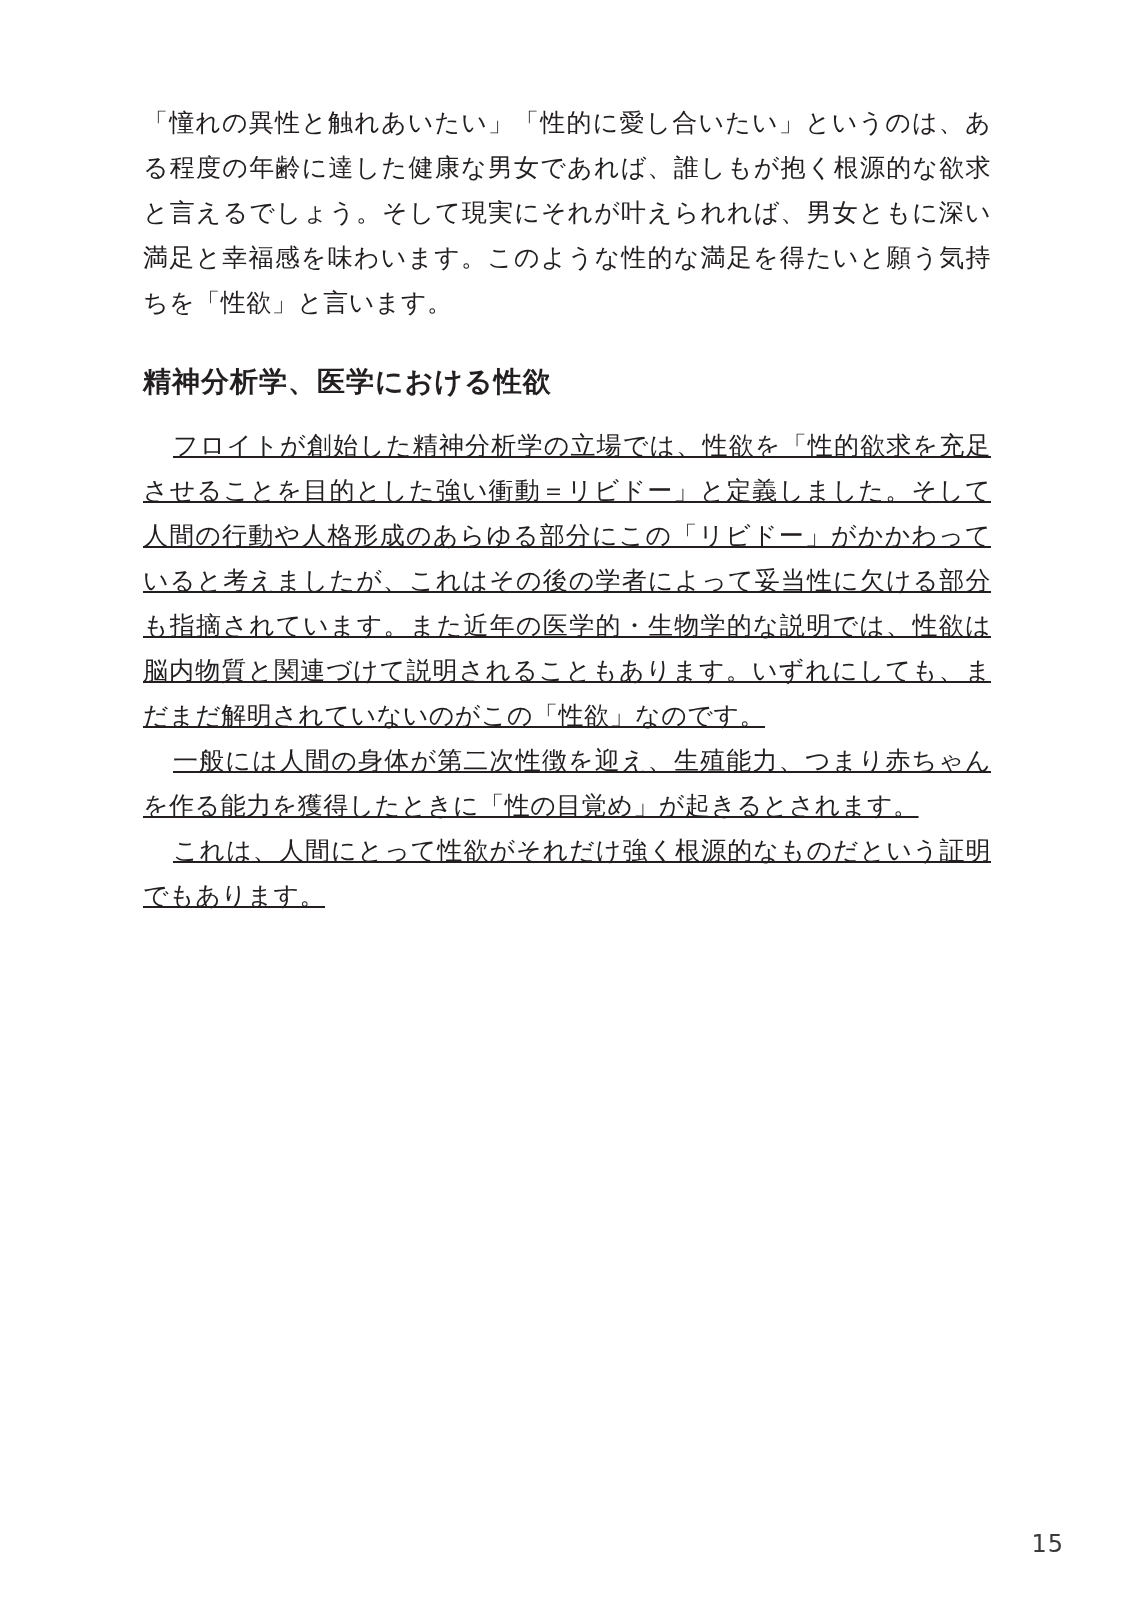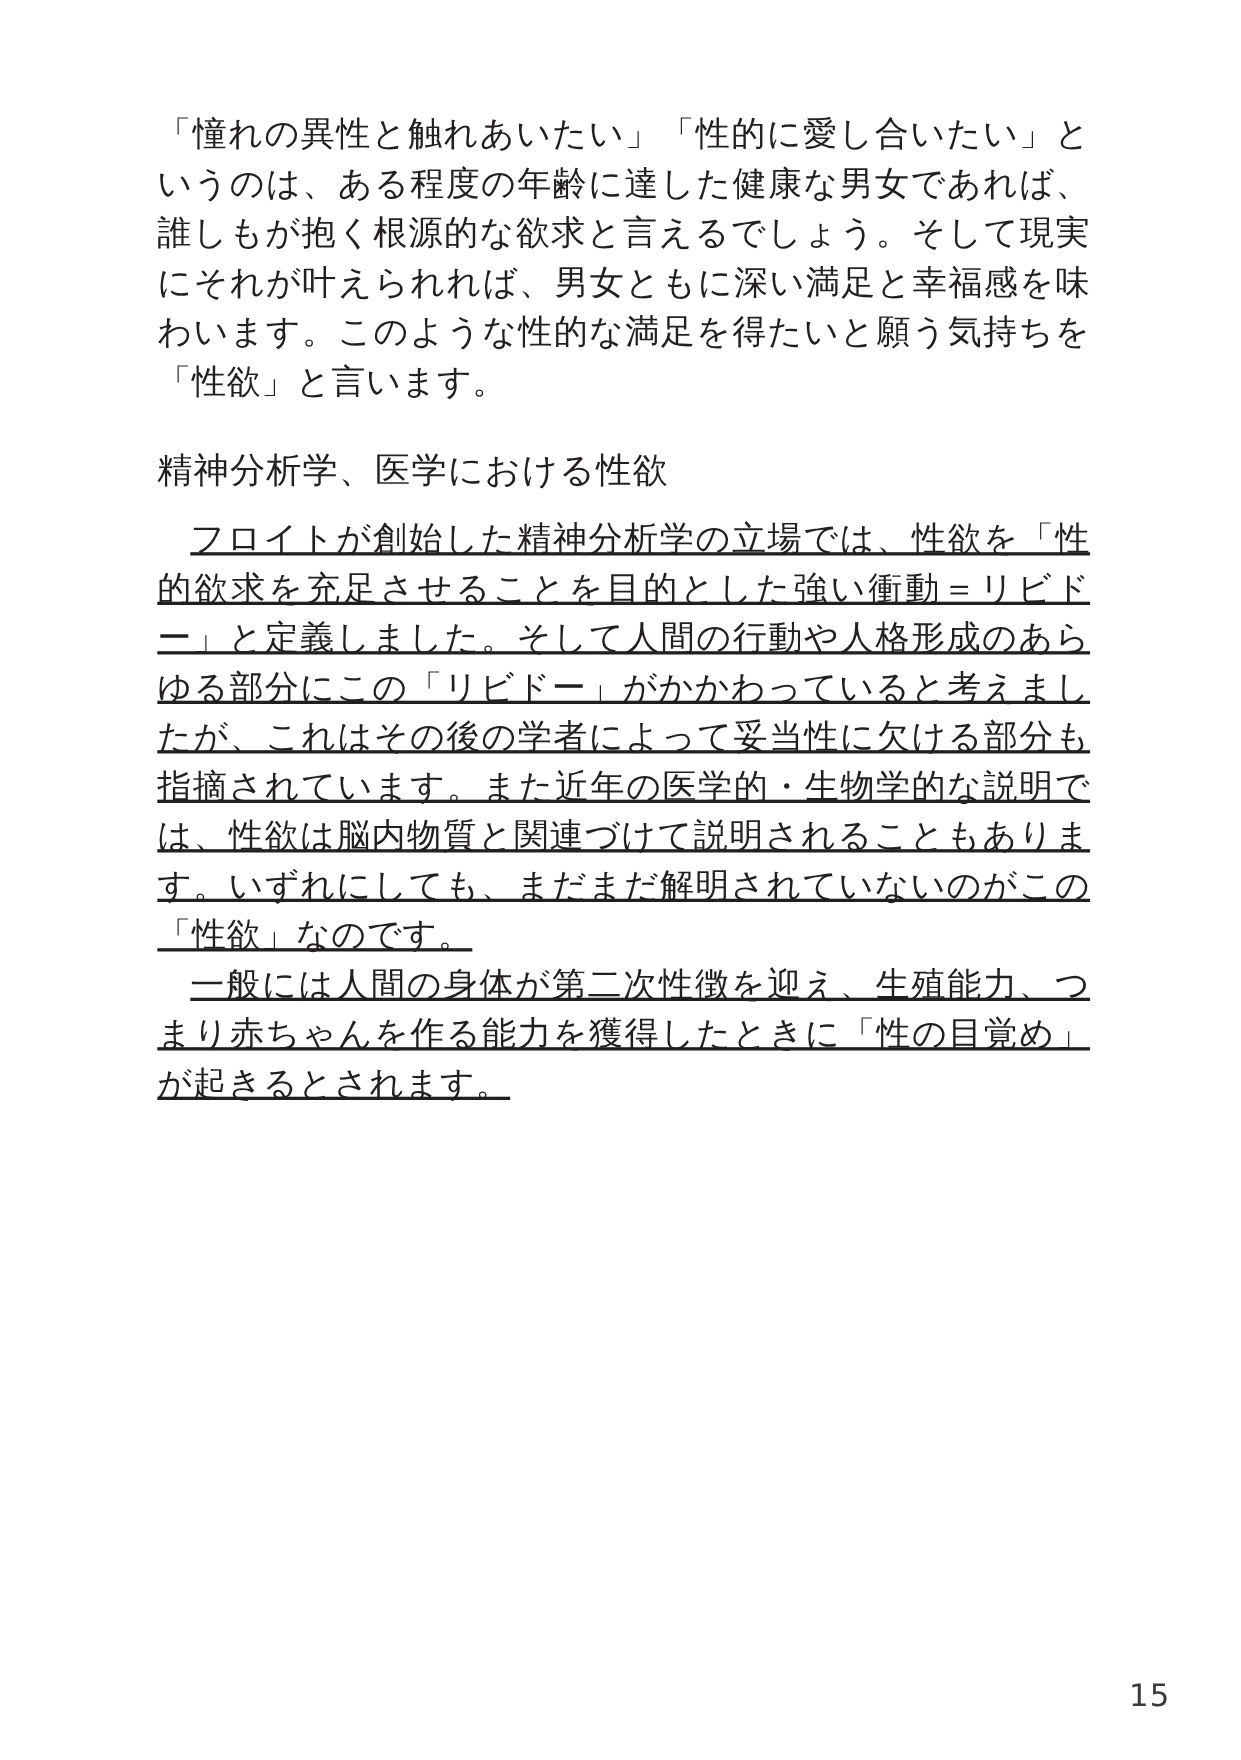--- a/index.html
+++ b/index.html
@@ -16,52 +16,53 @@
     overflow: hidden;
   }
   .content {
     position: absolute;
     left: 143px;
     top: 100px;
     width: 848px;
   }
   .para {
     margin: 0;
-    font-size: 31px;
+    font-size: 25px;
     line-height: 45px;
     text-align: justify;
     letter-spacing: 0.5px;
   }
   .para.indent {
     text-indent: 30px;
     text-decoration: underline;
   }
   .heading {
-    font-size: 32px;
-    font-weight: normal;
+    font-size: 28px;
+    font-weight: bold;
     letter-spacing: 1px;
     margin: 33px 0 17px 0;
     line-height: 48px;
   }
   .page-number {
     position: absolute;
     right: 64px;
     bottom: 42px;
-    font-size: 28px;
+    font-size: 24px;
     color: #3a3a3a;
     letter-spacing: 1px;
   }
 </style>
 </head>
 <body>
 
 <div class="content">
 
   <p class="para">「憧れの異性と触れあいたい」「性的に愛し合いたい」というのは、ある程度の年齢に達した健康な男女であれば、誰しもが抱く根源的な欲求と言えるでしょう。そして現実にそれが叶えられれば、男女ともに深い満足と幸福感を味わいます。このような性的な満足を得たいと願う気持ちを「性欲」と言います。</p>
 
   <h2 class="heading">精神分析学、医学における性欲</h2>
   <p class="para indent">フロイトが創始した精神分析学の立場では、性欲を「性的欲求を充足させることを目的とした強い衝動＝リビドー」と定義しました。そして人間の行動や人格形成のあらゆる部分にこの「リビドー」がかかわっていると考えましたが、これはその後の学者によって妥当性に欠ける部分も指摘されています。また近年の医学的・生物学的な説明では、性欲は脳内物質と関連づけて説明されることもあります。いずれにしても、まだまだ解明されていないのがこの「性欲」なのです。</p>
 
   <p class="para indent">一般には人間の身体が第二次性徴を迎え、生殖能力、つまり赤ちゃんを作る能力を獲得したときに「性の目覚め」が起きるとされます。</p>
+  <p class="para indent">これは、人間にとって性欲がそれだけ強く根源的なものだという証明でもあります。</p>
 
 </div>
 
 <div class="page-number">15</div>
 
 </body></html>

